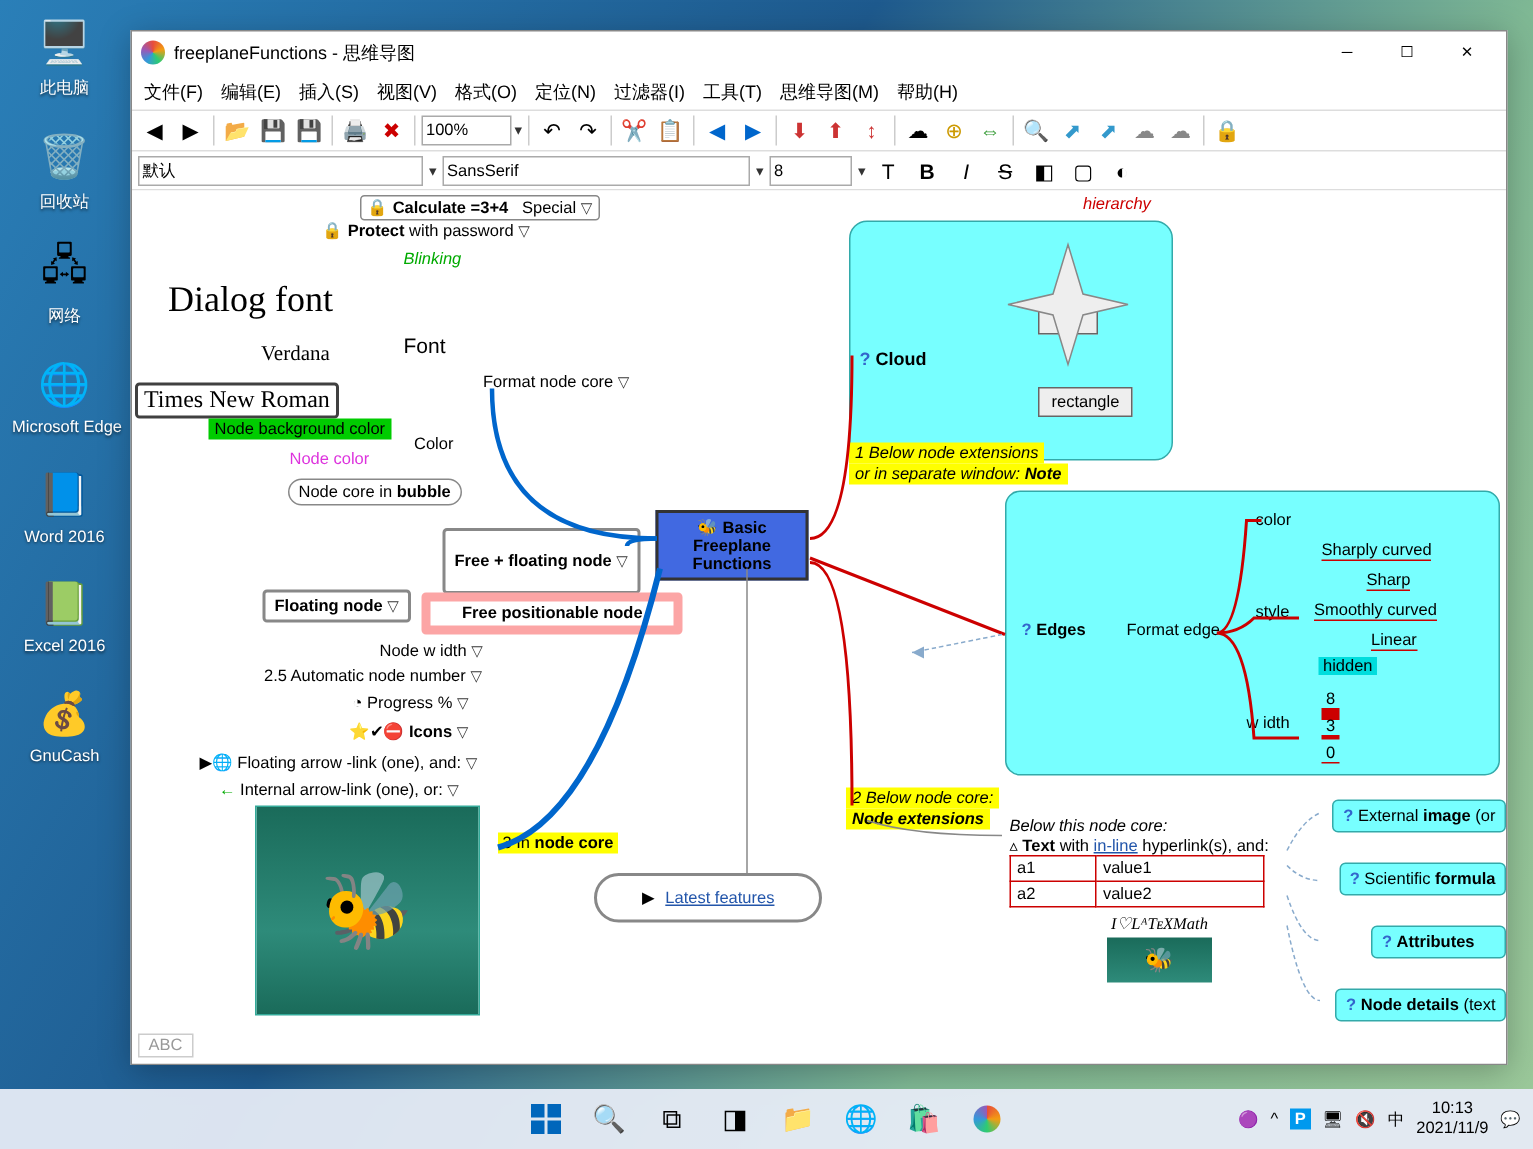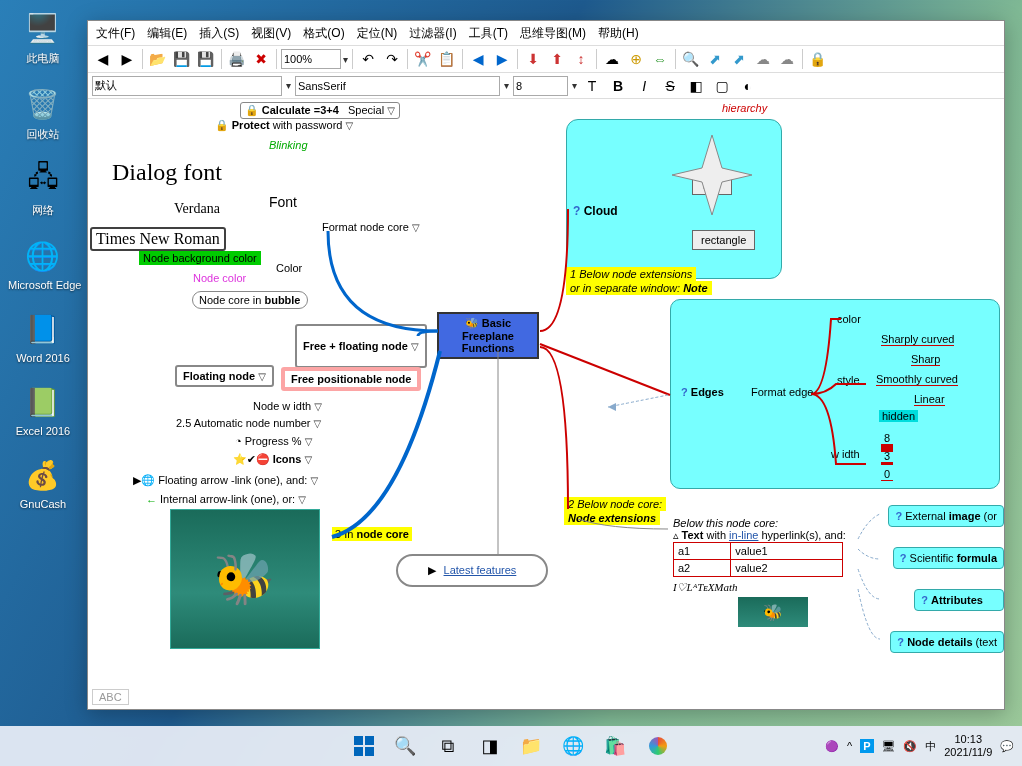--- a/index.html
+++ b/index.html
@@ -78,20 +78,29 @@
         <div class="glyph">📗</div>
         <div class="label">Excel 2016</div>
       </div>
     <div class="dicon">
         <div class="glyph">💰</div>
         <div class="label">GnuCash</div>
       </div>
   </div>
 
   <div class="window">
+    <div class="titlebar">
+      <span class="appicon"></span>
+      <span class="title">freeplaneFunctions - 思维导图</span>
+      <div class="winbtns">
+        <div class="winbtn">─</div>
+        <div class="winbtn">☐</div>
+        <div class="winbtn close">✕</div>
+      </div>
+    </div>
 
     <div class="menubar">
       <span>文件(F)</span>
       <span>编辑(E)</span>
       <span>插入(S)</span>
       <span>视图(V)</span>
       <span>格式(O)</span>
       <span>定位(N)</span>
       <span>过滤器(I)</span>
       <span>工具(T)</span>
@@ -183,21 +192,21 @@
 
       <div class="node" style="left:234px; top:122px"><span>Format node core</span> <span class="tri">▽</span></div>
 
       <div class="node" style="left:51px; top:152px; background:#0c0; padding:1px 4px">Node background color</div>
       <div class="node" style="left:188px; top:163px">Color</div>
       <div class="node" style="left:105px; top:173px; color:#d3d">Node color</div>
       <div class="node" style="left:104px; top:192px; border:1px solid #888;border-radius:10px;padding:2px 6px;background:#fff"><span>Node core in </span><b>bubble</b></div>
 
       <div class="node" style="left:207px; top:225px; border:2px solid #888;border-radius:3px;padding:14px 6px;background:#fff"><b>Free + floating node</b> <span class="tri">▽</span></div>
       <div class="node" style="left:87px; top:266px;border:2px solid #888;border-radius:3px;padding:3px 6px;background:#fff"><b>Floating node</b> <span class="tri">▽</span></div>
-      <div class="node" style="left:193px; top:268px;border:4px solid #fca5a5;border-radius:3px;padding:2px 6px;background:#fff"><b>Free positionable node</b></div>
+      <div class="node" style="left:193px; top:268px;border:6px solid #fca5a5;border-radius:3px;padding:2px 21px;background:#fff"><b>Free positionable node</b></div>
 
       <div class="node" style="left:165px; top:301px"><span>Node w idth</span> <span class="tri">▽</span></div>
       <div class="node" style="left:88px; top:318px"><span>2.5 Automatic node number</span> <span class="tri">▽</span></div>
       <div class="node" style="left:147px; top:336px">◔ <span>Progress %</span> <span class="tri">▽</span></div>
       <div class="node" style="left:145px; top:354px">⭐✔⛔ <b>Icons</b> <span class="tri">▽</span></div>
       <div class="node" style="left:45px; top:375px">▶🌐 <span>Floating arrow -link (one), and:</span> <span class="tri">▽</span></div>
       <div class="node" style="left:58px; top:394px"><span style="color:#0a0">←</span> <span>Internal arrow-link (one), or:</span> <span class="tri">▽</span></div>
       <div class="node" style="left:244px; top:428px; background:#ff0;padding:1px 3px">3 In <b>node core</b></div>
 
       <div class="node" style="left:82px; top:410px; width:150px;height:140px; border:1px solid #3a9;background:linear-gradient(#1a6b5a,#2e8b7a 60%,#1a6b5a);display:flex;align-items:center;justify-content:center;font-size:50px">🐝</div>
@@ -245,21 +254,21 @@
               <tr>
                 <td style="border:1px solid #c00;padding:2px 4px">a1</td>
                 <td style="border:1px solid #c00;padding:2px 4px">value1</td>
               </tr>
           <tr>
                 <td style="border:1px solid #c00;padding:2px 4px">a2</td>
                 <td style="border:1px solid #c00;padding:2px 4px">value2</td>
               </tr>
         </tbody>
           </table>
-        <div class="node" style="position:static;font-style:italic;margin-top:4px;font-family:serif">I♡LᴬTᴇXMath</div>
+        <div class="node" style="position:static;text-align:center;font-style:italic;margin-top:4px;font-family:serif">I♡LᴬTᴇXMath</div>
         <div style="width:70px;height:30px;margin:3px auto 0;background:linear-gradient(#1a6b5a,#2e8b7a);display:flex;align-items:center;justify-content:center">🐝</div>
       </div>
 
       <div class="node" style="right:0; top:406px;background:#7ff;border:1px solid #3aa;border-radius:4px;padding:4px 6px"><b style="color:#36c">?</b> <span>External </span><b>image</b><span> (or</span></div>
       <div class="node" style="right:0; top:448px;background:#7ff;border:1px solid #3aa;border-radius:4px;padding:4px 6px"><b style="color:#36c">?</b> <span>Scientific </span><b>formula</b></div>
       <div class="node" style="right:0; top:490px;background:#7ff;border:1px solid #3aa;border-radius:4px;padding:4px 20px 4px 6px"><b style="color:#36c">?</b> <b>Attributes</b></div>
       <div class="node" style="right:0; top:532px;background:#7ff;border:1px solid #3aa;border-radius:4px;padding:4px 6px"><b style="color:#36c">?</b> <b>Node details</b><span> (text</span></div>
 
       <svg class="edge" style="left:0;top:0;width:100%;height:100%">
         <path d="M350,232 Q240,232 240,132" stroke="#06c" stroke-width="3" fill="none"></path>

